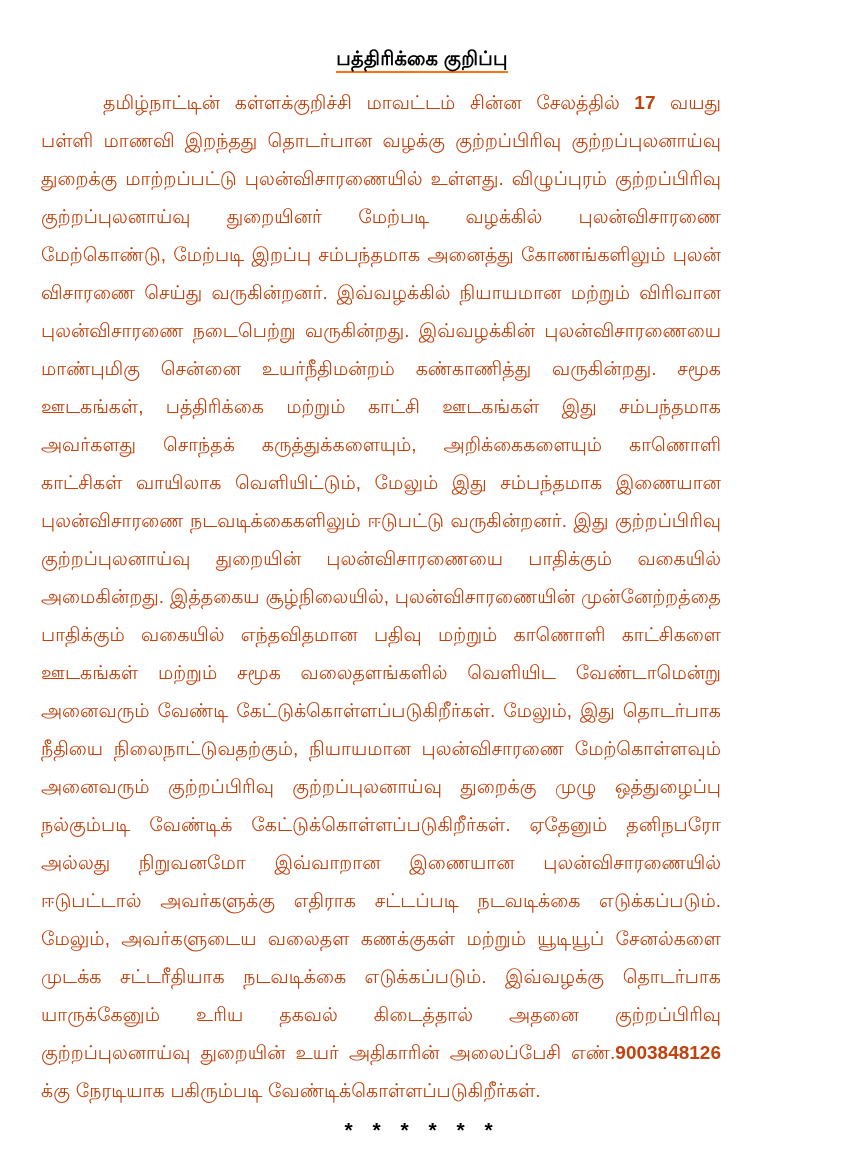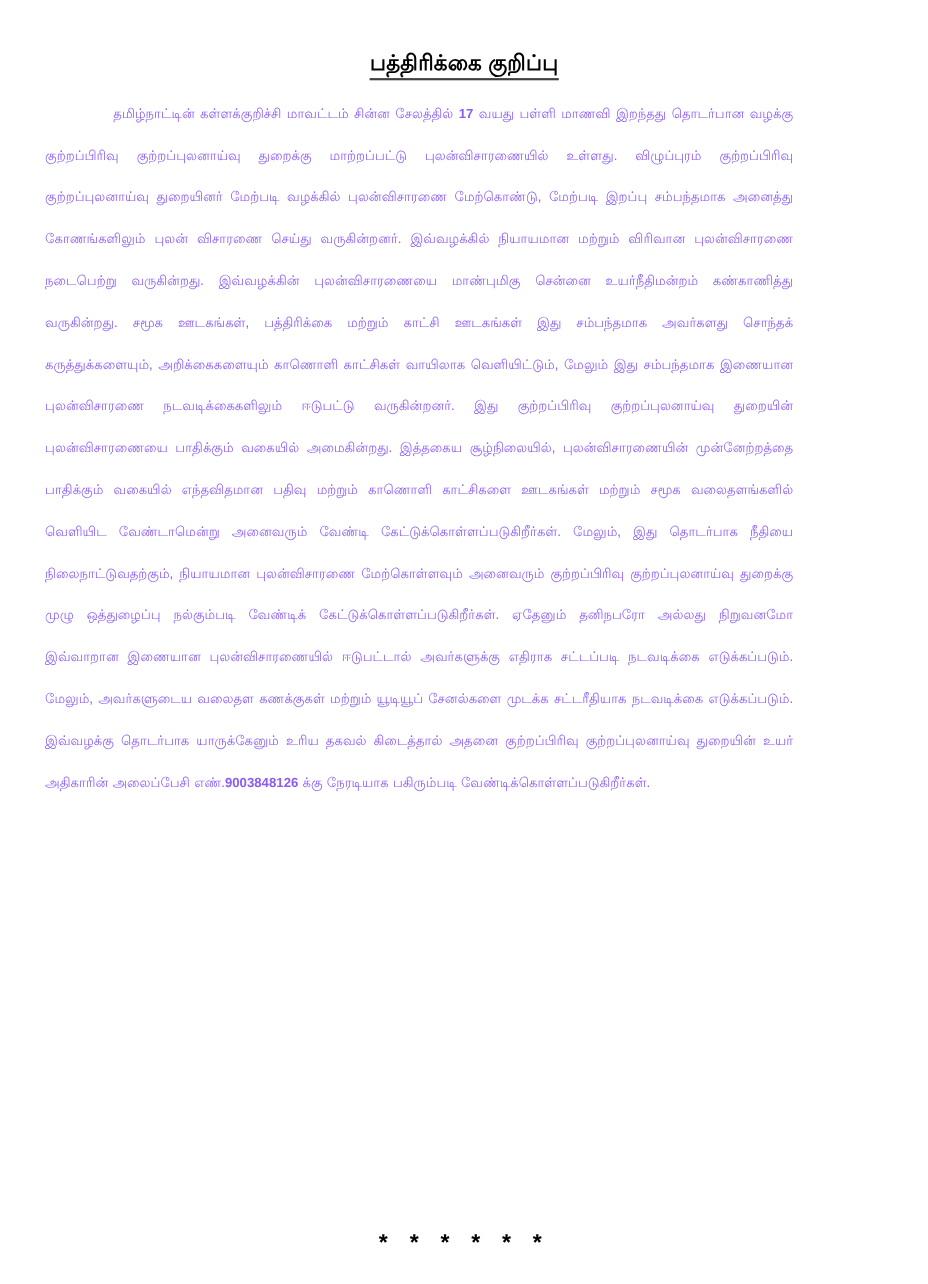--- a/index.html
+++ b/index.html
@@ -30,33 +30,33 @@
     width: 844px;
     text-align: center;
     font-size: 19.5px;
     font-weight: bold;
     letter-spacing: 0.2px;
     line-height: 1.2;
     color: #000000;
   }
   .doc-title .title-text {
     display: inline-block;
-    border-bottom: 2px solid #404040;
+    border-bottom: 2px solid #f97316;
     padding-bottom: 1px;
   }
   .body-block {
     position: absolute;
     top: 84px;
     left: 41px;
     width: 680px;
-    font-size: 12px;
+    font-size: 19px;
     line-height: 38px;
     text-align: justify;
     text-justify: inter-word;
-    color: #8b5cf6;
+    color: #c2410c;
     word-spacing: 0.5px;
   }
   .para {
     margin: 0;
     text-indent: 62px;
     text-align: justify;
     text-align-last: left;
   }
   .para b,
   .num {

